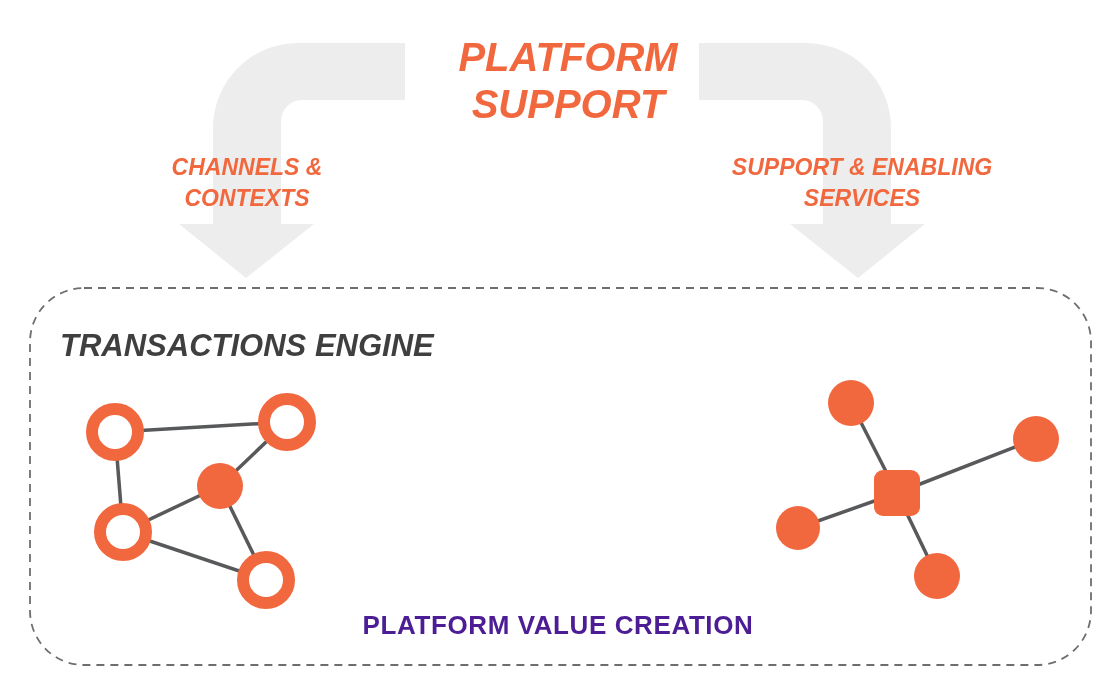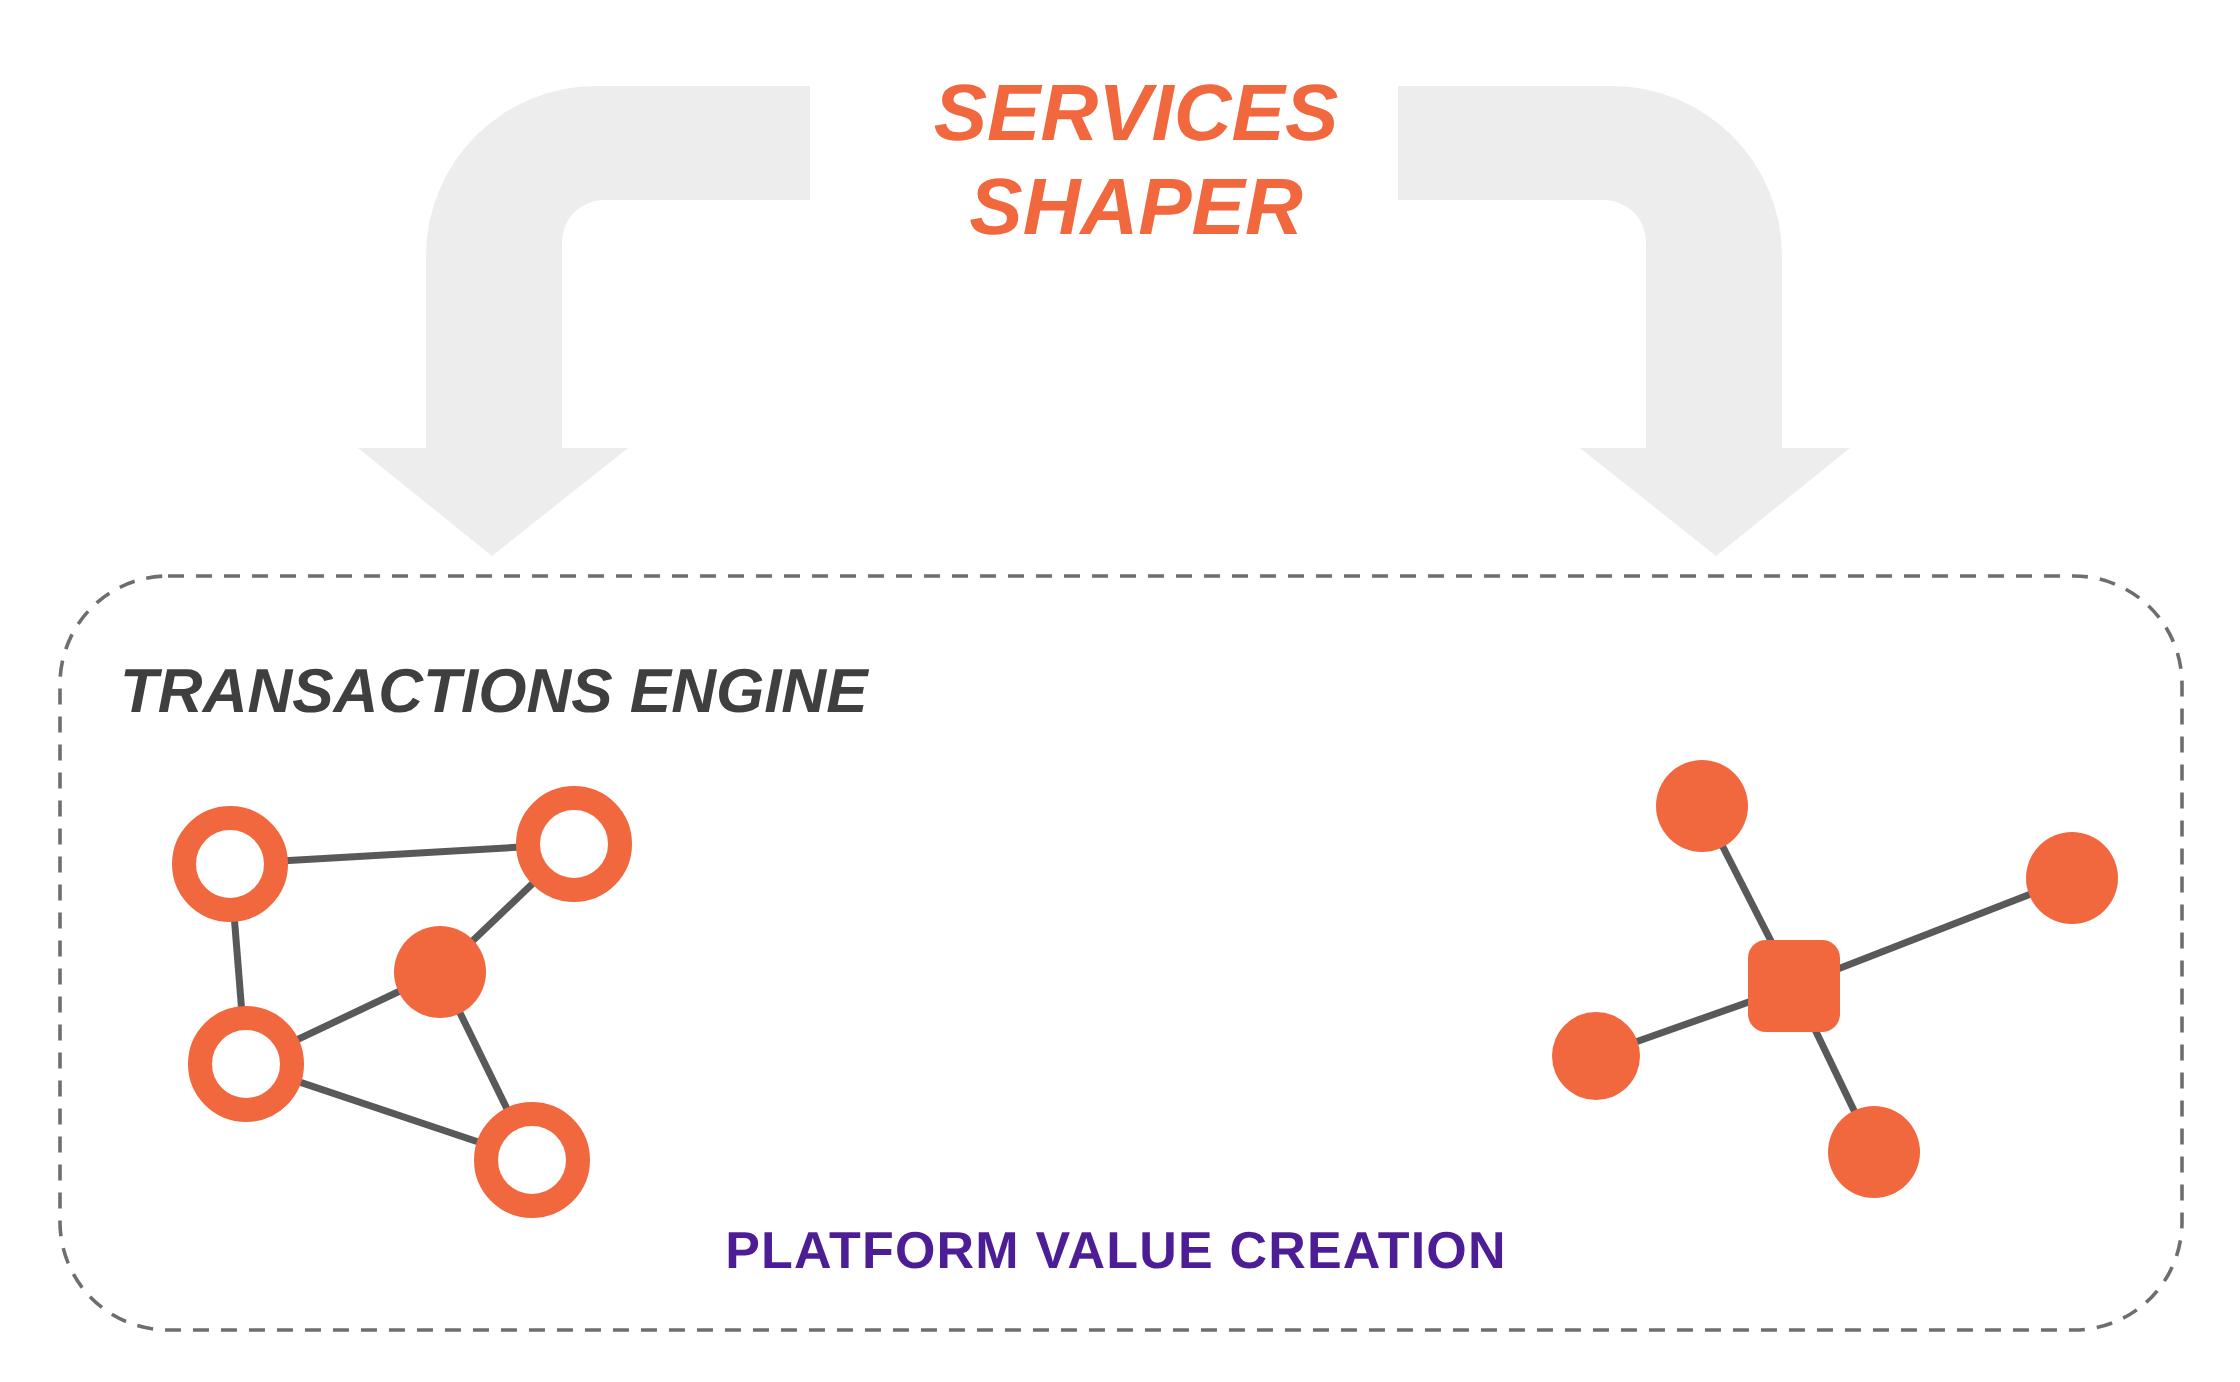--- a/index.html
+++ b/index.html
@@ -98,22 +98,24 @@
       <line class="net-edge" x1="897" y1="493" x2="798" y2="528"></line>
       <line class="net-edge" x1="897" y1="493" x2="937" y2="576"></line>
       <circle class="solid-node" cx="851" cy="403" r="23"></circle>
       <circle class="solid-node" cx="1036" cy="439" r="23"></circle>
       <circle class="solid-node" cx="798" cy="528" r="22"></circle>
       <circle class="solid-node" cx="937" cy="576" r="23"></circle>
       <rect class="hub-square" x="874" y="470" width="46" height="46" rx="9" ry="9"></rect>
     </g>
   </svg>
 
-  <div class="txt main-title">SERVICES SHAPER</div>
+  <div class="txt main-title">PLATFORM SUPPORT</div>
 
+  <div class="txt arrow-label left">CHANNELS &amp; CONTEXTS</div>
 
+  <div class="txt arrow-label right">SUPPORT &amp; ENABLING SERVICES</div>
 
   <div class="txt engine-title transactions">TRANSACTIONS ENGINE</div>
 
 
   <div class="txt footer-label">PLATFORM VALUE CREATION</div>
 
 </div>
 
 </body></html>

